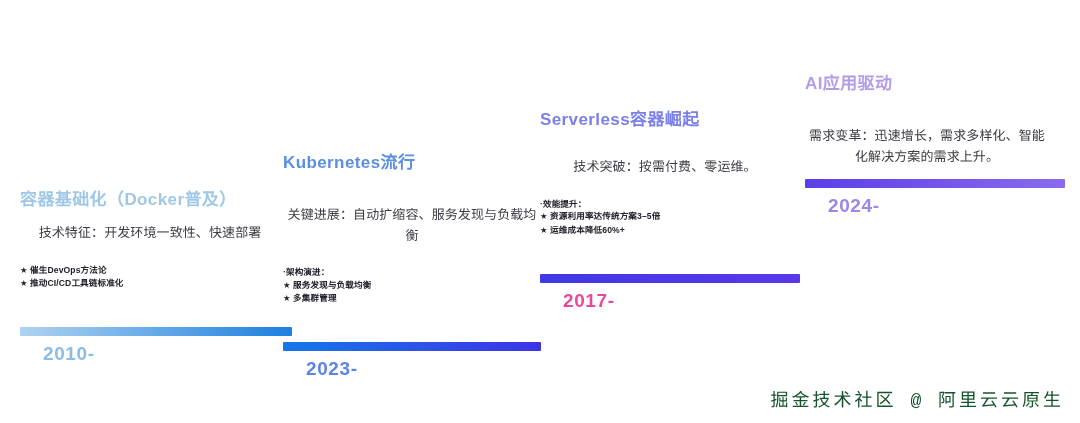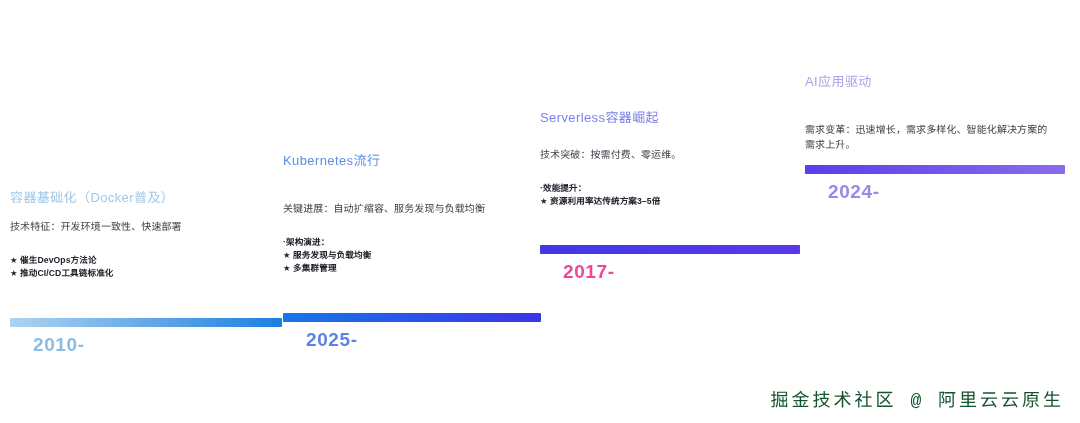--- a/index.html
+++ b/index.html
@@ -18,34 +18,35 @@
   .timeline {
     position: absolute;
     inset: 0;
   }
   .stage {
     position: absolute;
     box-sizing: border-box;
   }
   
   .stage-title {
-    font-size: 13px;
-    font-weight: normal;
+    font-size: 17px;
+    font-weight: bold;
     letter-spacing: 0.4px;
     white-space: nowrap;
     line-height: 1.2;
     margin: 0;
   }
   
   .stage-lead {
-    font-size: 10px;
+    font-size: 13px;
     color: #3c3c46;
     line-height: 1.55;
     margin: 0;
     letter-spacing: 0.1px;
+    text-align: center;
   }
   
   .bullet-group {
     margin: 0;
     padding: 0;
   }
   .bullet-head {
     font-size: 8.6px;
     font-weight: bold;
     color: #22222c;
@@ -91,21 +92,21 @@
     white-space: nowrap;
     font-family: Liberation Mono, monospace;
     user-select: none;
   }
 </style>
 </head>
 <body>
 
 <div class="timeline">
 
-  <div class="stage" style="left:10px; top:190px; width:272px;">
+  <div class="stage" style="left:20px; top:190px; width:272px;">
     <h2 class="stage-title" style="color:#9FC8E8;">容器基础化（Docker普及）</h2>
     <p class="stage-lead" style="margin-top:13px; width:260px;">技术特征：开发环境一致性、快速部署</p>
     <div class="bullet-group" style="margin-top:20px;">
       <p class="bullet-row">
         <span class="star">★</span>
         <span>催生DevOps方法论</span>
       </p>
       <p class="bullet-row">
         <span class="star">★</span>
         <span>推动CI/CD工具链标准化</span>
@@ -123,31 +124,35 @@
       <p class="bullet-row">
         <span class="star">★</span>
         <span>服务发现与负载均衡</span>
       </p>
       <p class="bullet-row">
         <span class="star">★</span>
         <span>多集群管理</span>
       </p>
     </div>
     <div class="stage-bar" style="margin-top:37px; background:linear-gradient(90deg,#1677E8 0%,#3D33E8 100%);"></div>
-    <p class="stage-year" style="color:#5C84E6; margin-top:8px; margin-left:23px;">2025-</p>
+    <p class="stage-year" style="color:#5C84E6; margin-top:8px; margin-left:23px;">2023-</p>
   </div>
 
   <div class="stage" style="left:540px; top:110px; width:260px;">
     <h2 class="stage-title" style="color:#7B7FE8;">Serverless容器崛起</h2>
-    <p class="stage-lead" style="margin-top:21px; width:250px;">技术突破：按需付费、零运维。</p>
+    <p class="stage-lead" style="margin-top:27px; width:250px;">技术突破：按需付费、零运维。</p>
     <div class="bullet-group" style="margin-top:20px;">
       <p class="bullet-head">·效能提升：</p>
       <p class="bullet-row">
         <span class="star">★</span>
         <span>资源利用率达传统方案3–5倍</span>
+      </p>
+      <p class="bullet-row">
+        <span class="star">★</span>
+        <span>运维成本降低60%+</span>
       </p>
     </div>
     <div class="stage-bar" style="margin-top:37px; background:linear-gradient(90deg,#4038E6 0%,#5A38EA 100%);"></div>
     <p class="stage-year" style="color:#ec4899; margin-top:8px; margin-left:23px;">2017-</p>
   </div>
 
   <div class="stage" style="left:805px; top:74px; width:260px;">
     <h2 class="stage-title" style="color:#B39DE8;">AI应用驱动</h2>
     <p class="stage-lead" style="margin-top:32px; width:244px;">需求变革：迅速增长，需求多样化、智能化解决方案的需求上升。</p>
     <div class="stage-bar" style="margin-top:12px; background:linear-gradient(90deg,#5B3EE8 0%,#8A6BEE 100%);"></div>

